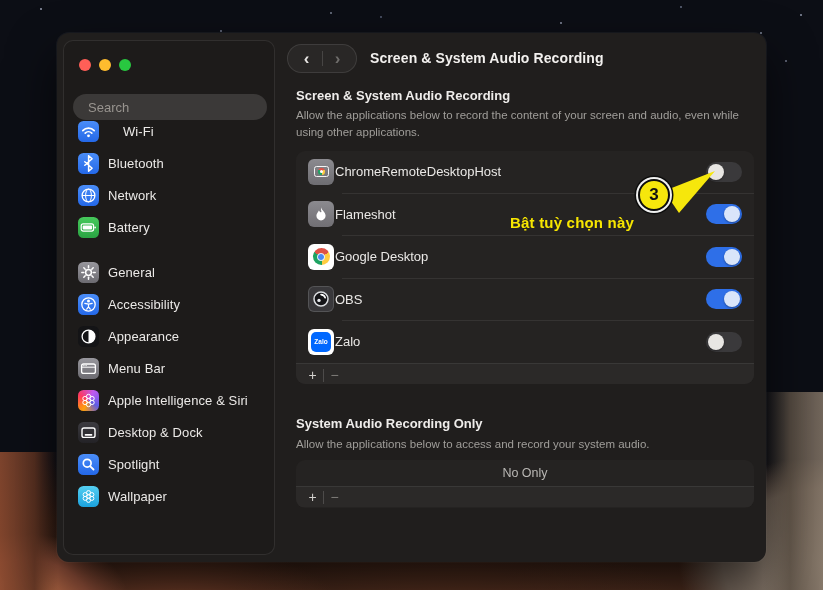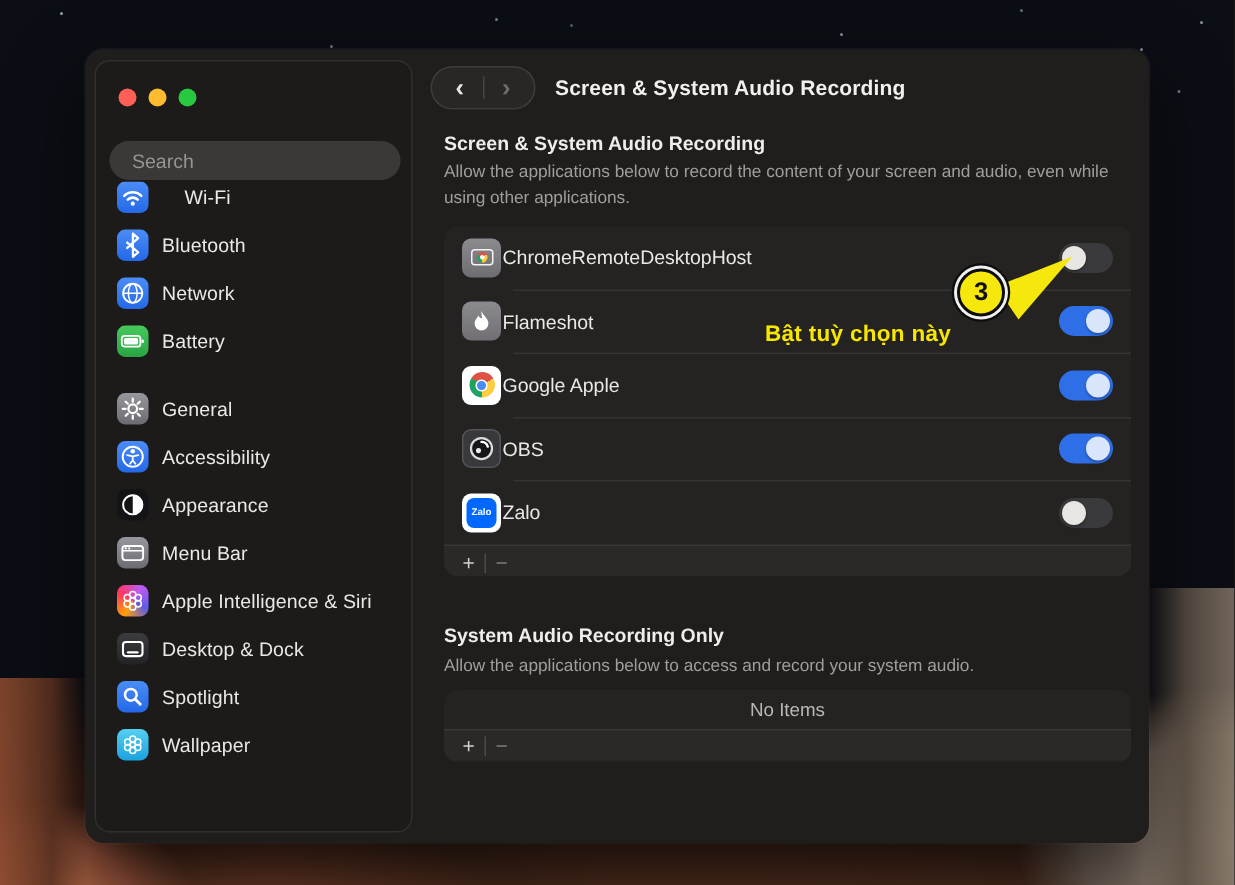--- a/index.html
+++ b/index.html
@@ -342,21 +342,21 @@
         </span>
     </div>
     <div class="rowsep"></div>
 
     <div class="app-row">
       <span class="app-icon icon-chrome">
         <span class="chrome-ball">
             <i></i>
           </span>
       </span>
-      <span class="app-label">Google Apple</span>
+      <span class="app-label">Google Desktop</span>
       <span class="toggle on">
           <span class="knob"></span>
         </span>
     </div>
     <div class="rowsep"></div>
 
     <div class="app-row">
       <span class="app-icon icon-obs">
         <svg width="20" height="20" viewBox="0 0 20 20" fill="none">
           <circle cx="10" cy="10" r="7" fill="#151518" stroke="#d9dbde" stroke-width="1.5"></circle>
@@ -393,21 +393,21 @@
   </svg>
   <div class="anno-circle">
     <span>3</span>
   </div>
   <div class="anno-label">Bật tuỳ chọn này</div>
 
   <div class="sec-head head2">System Audio Recording Only</div>
   <div class="sec-desc desc2">Allow the applications below to access and record your system audio.</div>
 
   <div class="emptylist">
-    <div class="empty-row">No Items</div>
+    <div class="empty-row">No Only</div>
     <div class="list-footer">
       <span class="pm-btn pm-add">+</span>
       <span class="pm-sep"></span>
       <span class="pm-btn pm-remove">−</span>
     </div>
   </div>
 
 </div>
 
 </body></html>

